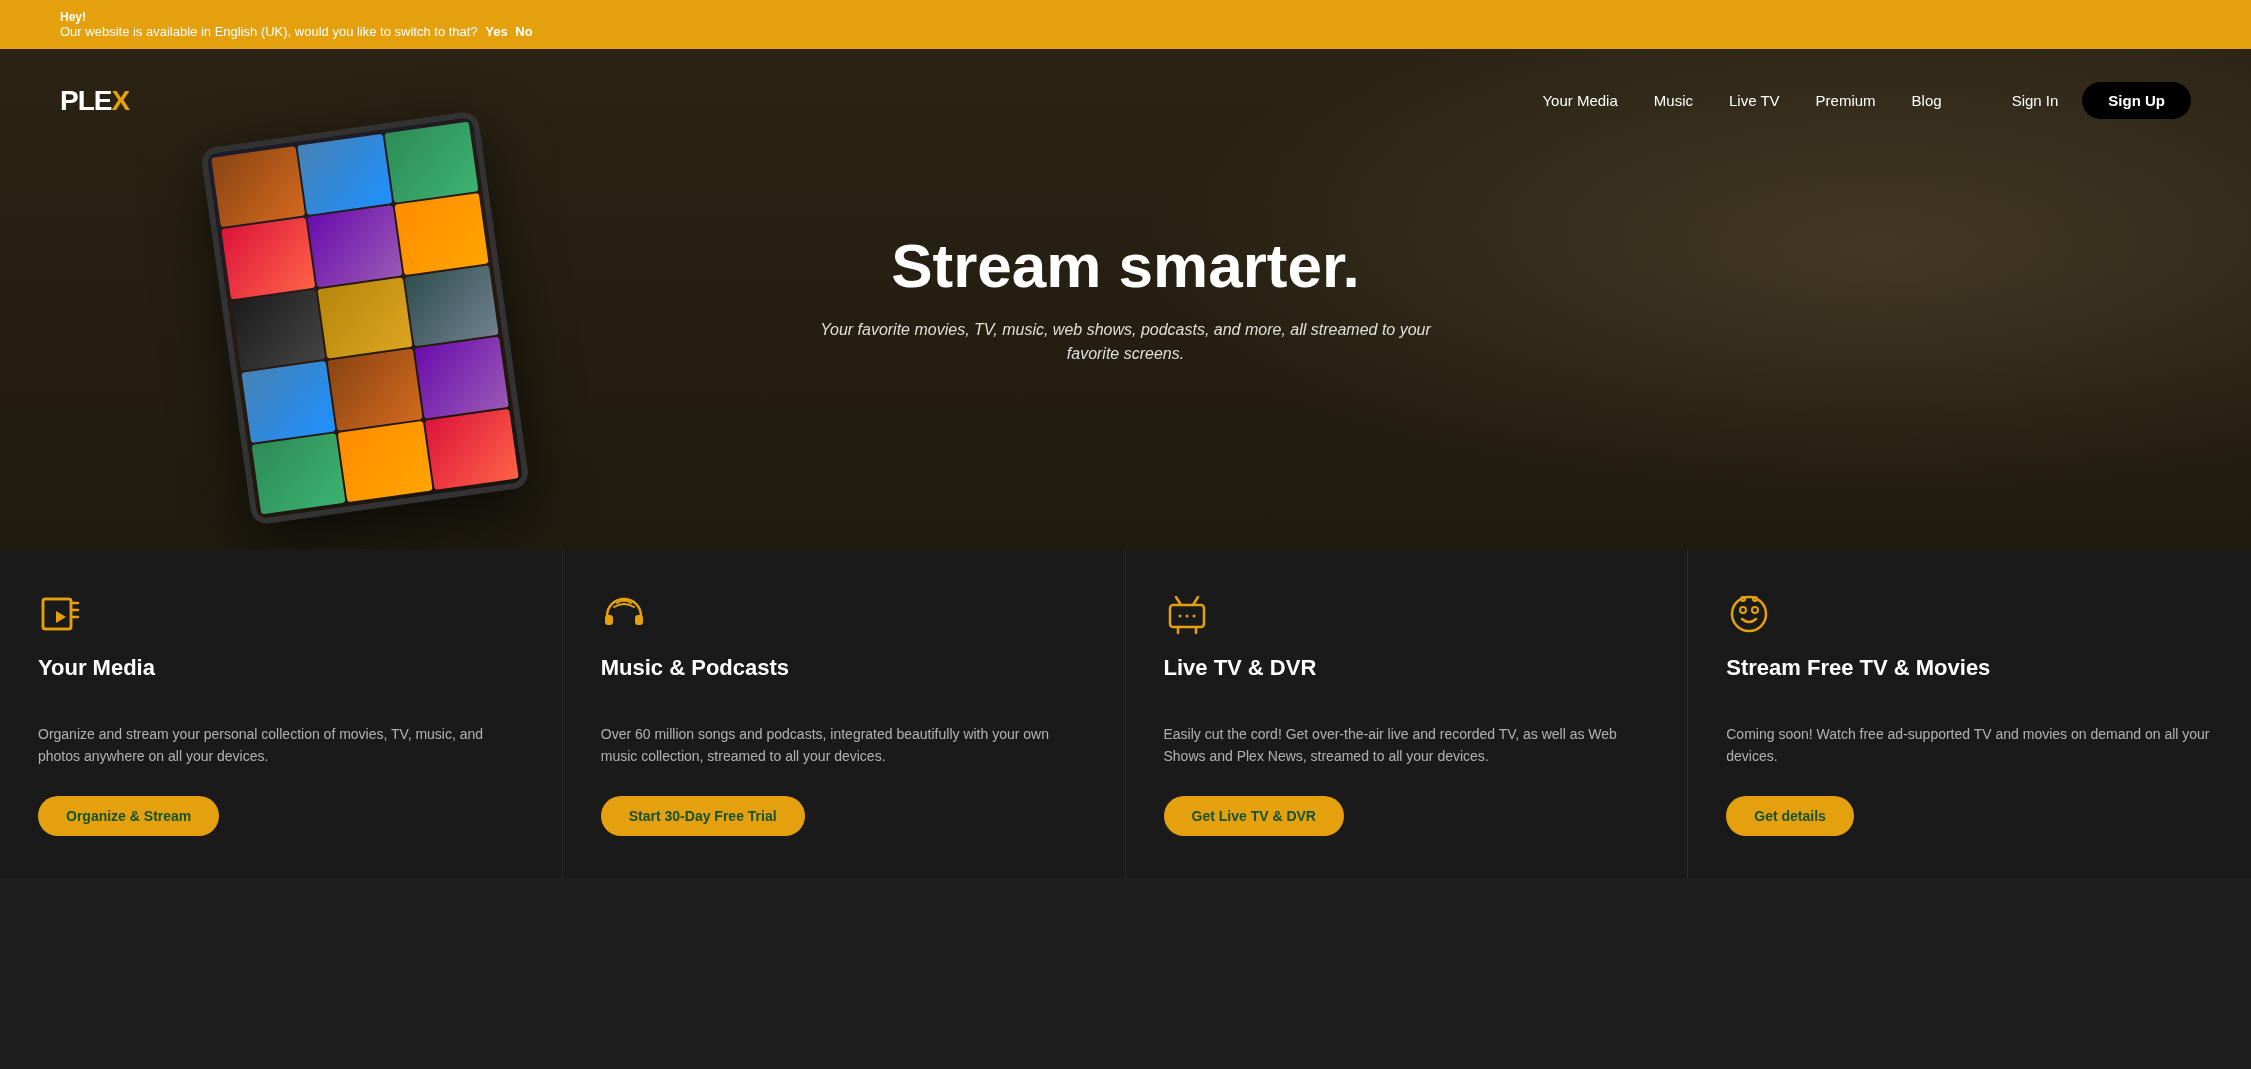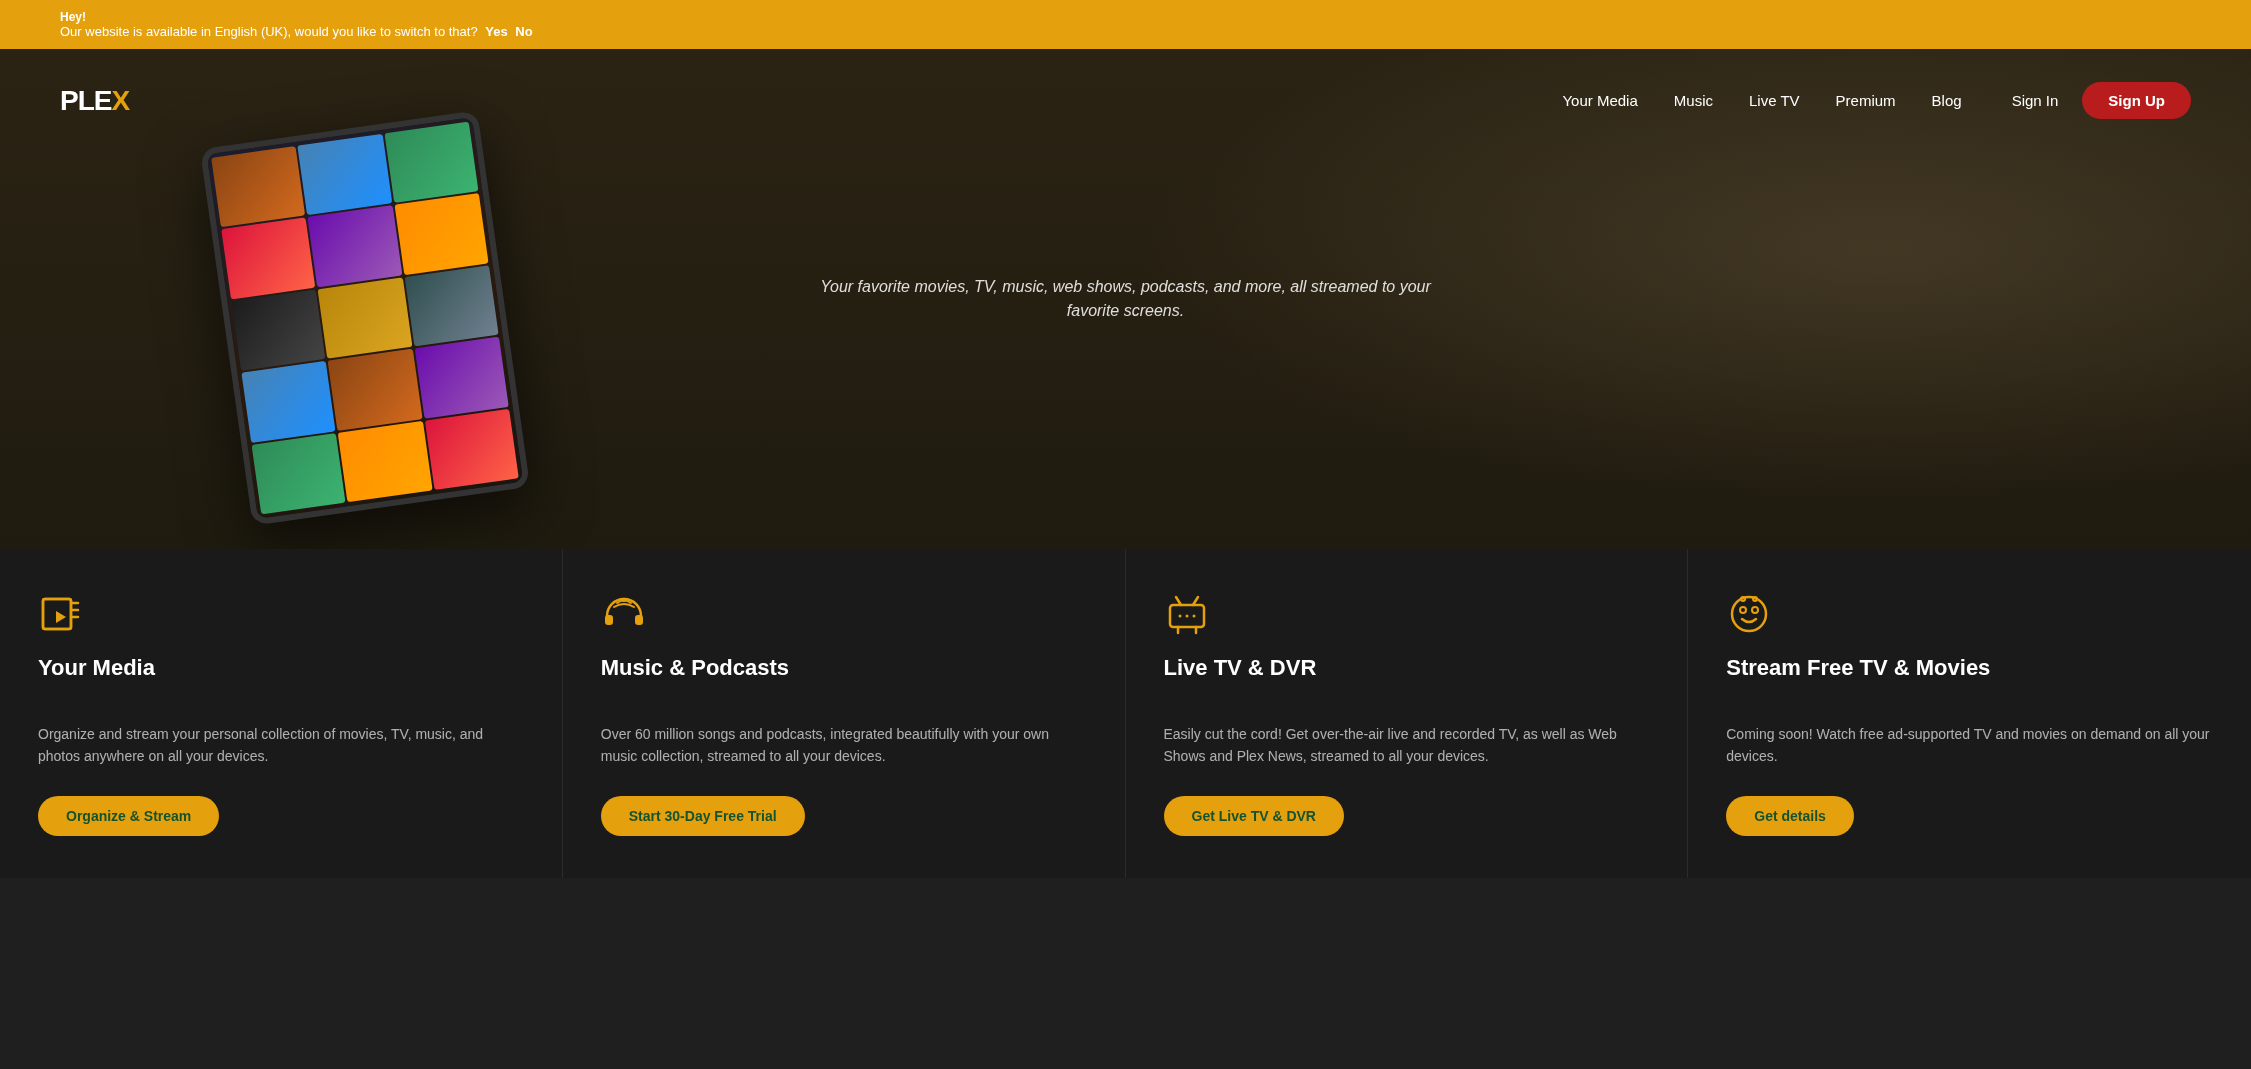--- a/index.html
+++ b/index.html
@@ -18,20 +18,21 @@
     
     nav {
       position: absolute;
       top: 60px;
       left: 0; right: 0;
       z-index: 100;
       display: flex;
       align-items: center;
       padding: 22px 60px;
       background: transparent;
+      gap: 20px;
     }
     .nav-logo {
       font-size: 28px;
       font-weight: 900;
       color: #fff;
       letter-spacing: -1px;
       margin-right: auto;
     }
     .nav-logo span { color: #e5a00d; }
     .nav-links {
@@ -51,21 +52,21 @@
       align-items: center;
       gap: 24px;
     }
     .nav-signin {
       color: #fff;
       font-size: 15px;
       font-weight: 500;
       text-decoration: none;
     }
     .nav-signup {
-      background: #b91c1c;
+      background: #000000;
       color: #fff;
       border: none;
       padding: 10px 26px;
       border-radius: 24px;
       font-size: 15px;
       font-weight: 700;
       cursor: pointer;
     }
 
     
@@ -251,20 +252,21 @@
       <div class="tablet-tile tile-2"></div>
       <div class="tablet-tile tile-1"></div>
       <div class="tablet-tile tile-5"></div>
       <div class="tablet-tile tile-3"></div>
       <div class="tablet-tile tile-6"></div>
       <div class="tablet-tile tile-4"></div>
     </div>
   </div>
 
   <div class="hero-content">
+    <h1 class="hero-title">Stream smarter.</h1>
     <p class="hero-subtitle">Your favorite movies, TV, music, web shows, podcasts, and more, all streamed to your favorite screens.</p>
   </div>
 </div>
 
 <div class="features">
 
   <div class="feature-card">
     <div class="feature-icon">
       <svg class="icon-svg" viewBox="0 0 46 46" fill="none" xmlns="http://www.w3.org/2000/svg">
         <rect x="5" y="8" width="28" height="30" rx="2" stroke="#e5a00d" stroke-width="2.5" fill="none"></rect>

